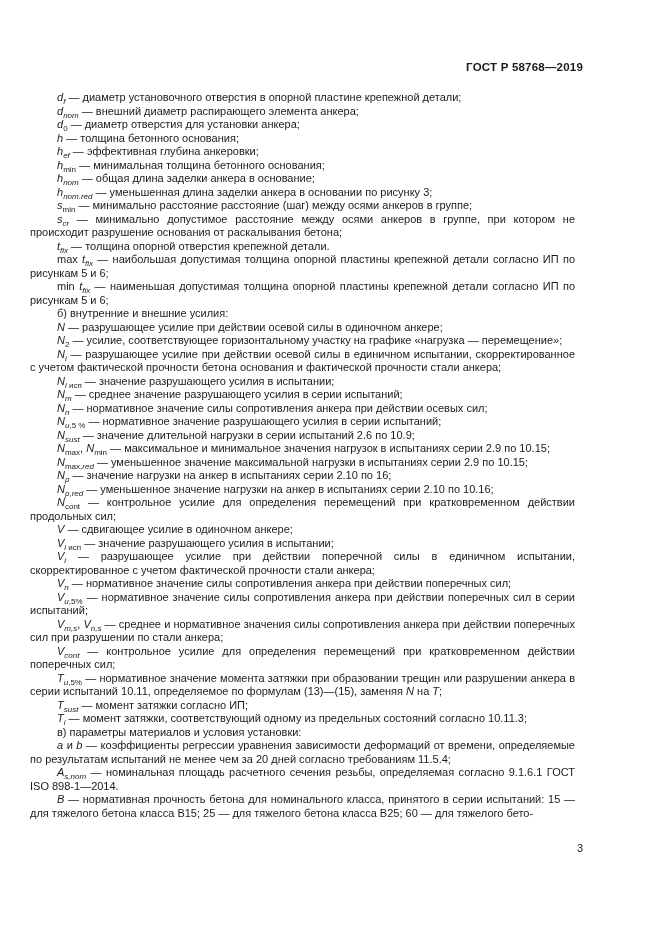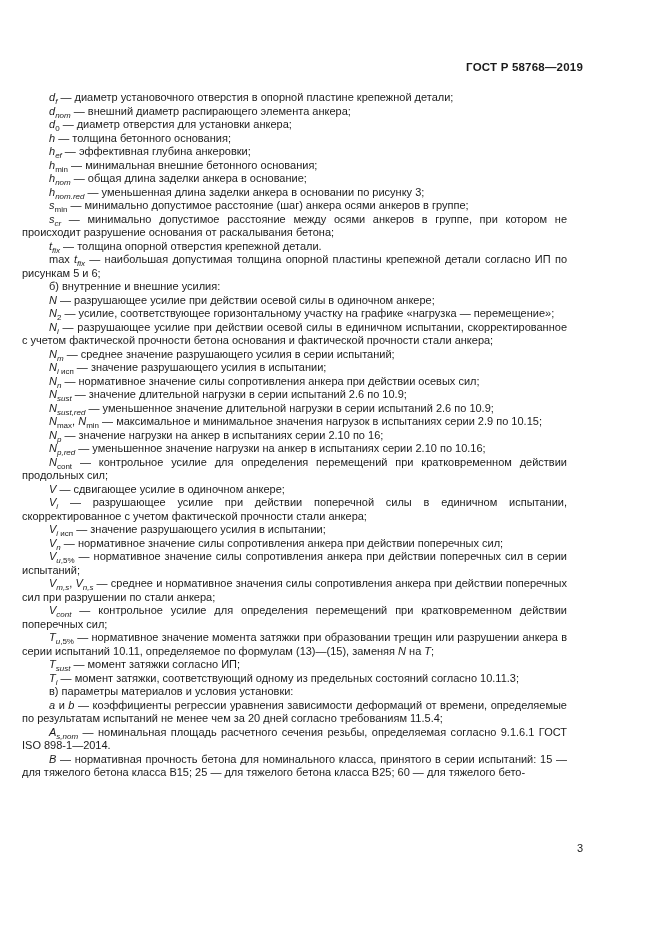--- a/index.html
+++ b/index.html
@@ -19,21 +19,21 @@
     left: 38px;
     width: 545px;
     text-align: right;
     font-weight: bold;
     font-size: 11.5px;
     letter-spacing: 0.2px;
   }
   .doc-content {
     position: absolute;
     top: 91px;
-    left: 22px;
+    left: 30px;
     width: 545px;
     font-size: 11px;
     line-height: 13.5px;
     text-align: justify;
   }
   .doc-content p {
     margin: 0;
     padding: 0;
     text-indent: 27px;
   }
@@ -60,43 +60,45 @@
 <div class="page">
 
   <div class="doc-header">ГОСТ Р 58768—2019</div>
 
   <div class="doc-content">
       <p><span class="i">d</span><span class="subi">f</span><span class="n"> — диаметр установочного отверстия в опорной пластине крепежной детали;</span></p>
       <p><span class="i">d</span><span class="subi">nom</span><span class="n"> — внешний диаметр распирающего элемента анкера;</span></p>
       <p><span class="i">d</span><span class="sub">0</span><span class="n"> — диаметр отверстия для установки анкера;</span></p>
       <p><span class="i">h</span><span class="n"> — толщина бетонного основания;</span></p>
       <p><span class="i">h</span><span class="subi">ef</span><span class="n"> — эффективная глубина анкеровки;</span></p>
-      <p><span class="i">h</span><span class="sub">min</span><span class="n"> — минимальная внешние бетонного основания;</span></p>
+      <p><span class="i">h</span><span class="sub">min</span><span class="n"> — минимальная толщина бетонного основания;</span></p>
       <p><span class="i">h</span><span class="subi">nom</span><span class="n"> — общая длина заделки анкера в основание;</span></p>
       <p><span class="i">h</span><span class="subi">nom.red</span><span class="n"> — уменьшенная длина заделки анкера в основании по рисунку 3;</span></p>
-      <p><span class="i">s</span><span class="sub">min</span><span class="n"> — минимально допустимое расстояние (шаг) анкера осями анкеров в группе;</span></p>
+      <p><span class="i">s</span><span class="sub">min</span><span class="n"> — минимально расстояние расстояние (шаг) между осями анкеров в группе;</span></p>
       <p><span class="i">s</span><span class="subi">cr</span><span class="n"> — минимально допустимое расстояние между осями анкеров в группе, при котором не происходит разрушение основания от раскалывания бетона;</span></p>
       <p><span class="i">t</span><span class="subi">fix</span><span class="n"> — толщина опорной отверстия крепежной детали.</span></p>
       <p><span class="n">max </span><span class="i">t</span><span class="subi">fix</span><span class="n"> — наибольшая допустимая толщина опорной пластины крепежной детали согласно ИП по рисункам 5 и 6;</span></p>
+      <p><span class="n">min </span><span class="i">t</span><span class="subi">fix</span><span class="n"> — наименьшая допустимая толщина опорной пластины крепежной детали согласно ИП по рисункам 5 и 6;</span></p>
       <p><span class="n">б) внутренние и внешние усилия:</span></p>
       <p><span class="i">N</span><span class="n"> — разрушающее усилие при действии осевой силы в одиночном анкере;</span></p>
       <p><span class="i">N</span><span class="sub">2</span><span class="n"> — усилие, соответствующее горизонтальному участку на графике «нагрузка — перемещение»;</span></p>
       <p><span class="i">N</span><span class="subi">i</span><span class="n"> — разрушающее усилие при действии осевой силы в единичном испытании, скорректированное с учетом фактической прочности бетона основания и фактической прочности стали анкера;</span></p>
+      <p><span class="i">N</span><span class="subi">i</span><span class="sub"> исп</span><span class="n"> — значение разрушающего усилия в испытании;</span></p>
       <p><span class="i">N</span><span class="subi">m</span><span class="n"> — среднее значение разрушающего усилия в серии испытаний;</span></p>
-      <p><span class="i">N</span><span class="subi">i</span><span class="sub"> исп</span><span class="n"> — значение разрушающего усилия в испытании;</span></p>
       <p><span class="i">N</span><span class="subi">n</span><span class="n"> — нормативное значение силы сопротивления анкера при действии осевых сил;</span></p>
+      <p><span class="i">N</span><span class="subi">u</span><span class="sub">,5 %</span><span class="n"> — нормативное значение разрушающего усилия в серии испытаний;</span></p>
       <p><span class="i">N</span><span class="subi">sust</span><span class="n"> — значение длительной нагрузки в серии испытаний 2.6 по 10.9;</span></p>
-      <p><span class="i">N</span><span class="subi">sust,red</span><span class="n"> — уменьшенное значение длительной нагрузки в серии испытаний 2.6 по 10.9;</span></p>
       <p><span class="i">N</span><span class="sub">max</span><span class="n">, </span><span class="i">N</span><span class="sub">min</span><span class="n"> — максимальное и минимальное значения нагрузок в испытаниях серии 2.9 по 10.15;</span></p>
+      <p><span class="i">N</span><span class="sub">max,</span><span class="subi">red</span><span class="n"> — уменьшенное значение максимальной нагрузки в испытаниях серии 2.9 по 10.15;</span></p>
       <p><span class="i">N</span><span class="subi">p</span><span class="n"> — значение нагрузки на анкер в испытаниях серии 2.10 по 16;</span></p>
       <p><span class="i">N</span><span class="subi">p,red</span><span class="n"> — уменьшенное значение нагрузки на анкер в испытаниях серии 2.10 по 10.16;</span></p>
       <p><span class="i">N</span><span class="sub">cont</span><span class="n"> — контрольное усилие для определения перемещений при кратковременном действии продольных сил;</span></p>
       <p><span class="i">V</span><span class="n"> — сдвигающее усилие в одиночном анкере;</span></p>
+      <p><span class="i">V</span><span class="subi">i</span><span class="sub"> исп</span><span class="n"> — значение разрушающего усилия в испытании;</span></p>
       <p><span class="i">V</span><span class="subi">i</span><span class="n"> — разрушающее усилие при действии поперечной силы в единичном испытании, скорректированное с учетом фактической прочности стали анкера;</span></p>
-      <p><span class="i">V</span><span class="subi">i</span><span class="sub"> исп</span><span class="n"> — значение разрушающего усилия в испытании;</span></p>
       <p><span class="i">V</span><span class="subi">n</span><span class="n"> — нормативное значение силы сопротивления анкера при действии поперечных сил;</span></p>
       <p><span class="i">V</span><span class="subi">u</span><span class="sub">,5%</span><span class="n"> — нормативное значение силы сопротивления анкера при действии поперечных сил в серии испытаний;</span></p>
       <p><span class="i">V</span><span class="subi">m,s</span><span class="n">, </span><span class="i">V</span><span class="subi">n,s</span><span class="n"> — среднее и нормативное значения силы сопротивления анкера при действии поперечных сил при разрушении по стали анкера;</span></p>
       <p><span class="i">V</span><span class="subi">cont</span><span class="n"> — контрольное усилие для определения перемещений при кратковременном действии поперечных сил;</span></p>
       <p><span class="i">T</span><span class="subi">u</span><span class="sub">,5%</span><span class="n"> — нормативное значение момента затяжки при образовании трещин или разрушении анкера в серии испытаний 10.11, определяемое по формулам (13)—(15), заменяя </span><span class="i">N</span><span class="n"> на </span><span class="i">T</span><span class="n">;</span></p>
       <p><span class="i">T</span><span class="subi">sust</span><span class="n"> — момент затяжки согласно ИП;</span></p>
       <p><span class="i">T</span><span class="subi">i</span><span class="n"> — момент затяжки, соответствующий одному из предельных состояний согласно 10.11.3;</span></p>
       <p><span class="n">в) параметры материалов и условия установки:</span></p>
       <p><span class="i">a</span><span class="n"> и </span><span class="i">b</span><span class="n"> — коэффициенты регрессии уравнения зависимости деформаций от времени, определяемые по результатам испытаний не менее чем за 20 дней согласно требованиям 11.5.4;</span></p>
       <p><span class="i">A</span><span class="subi">s,nom</span><span class="n"> — номинальная площадь расчетного сечения резьбы, определяемая согласно 9.1.6.1 ГОСТ ISO 898-1—2014.</span></p>

